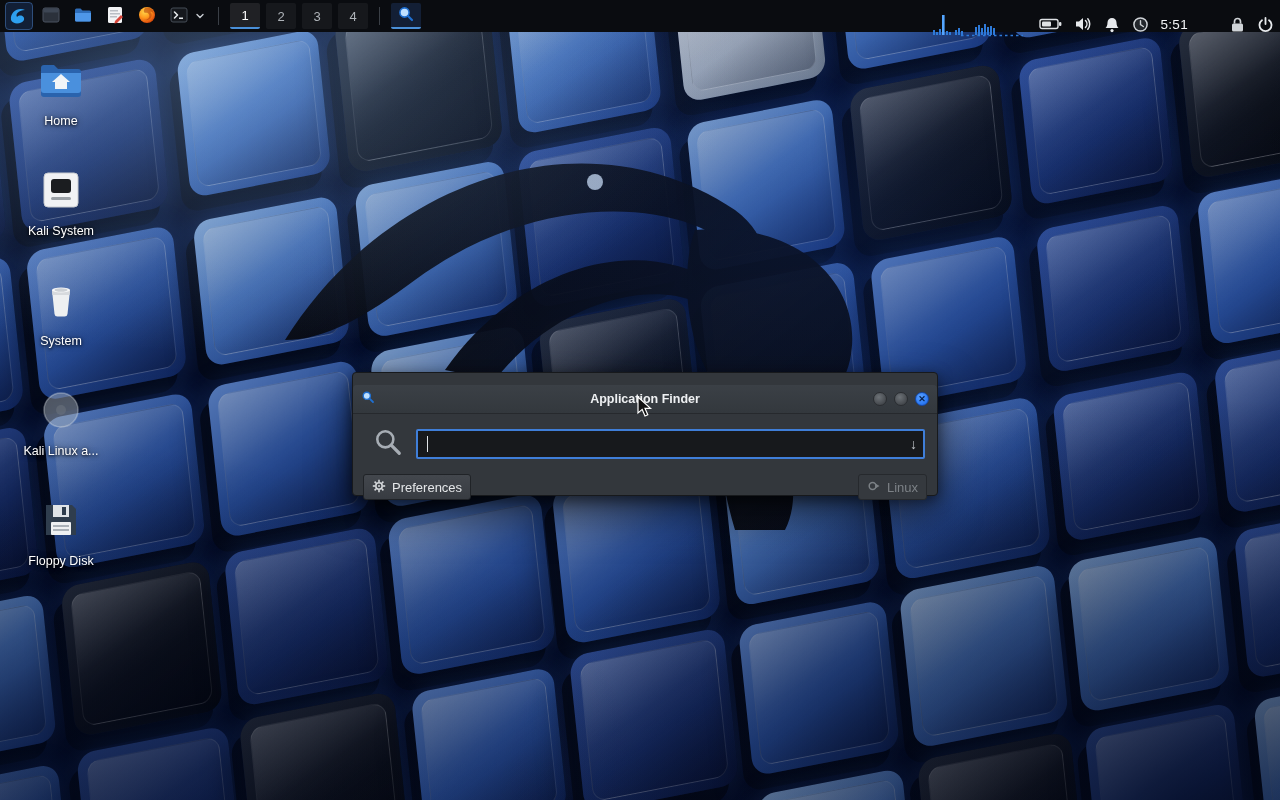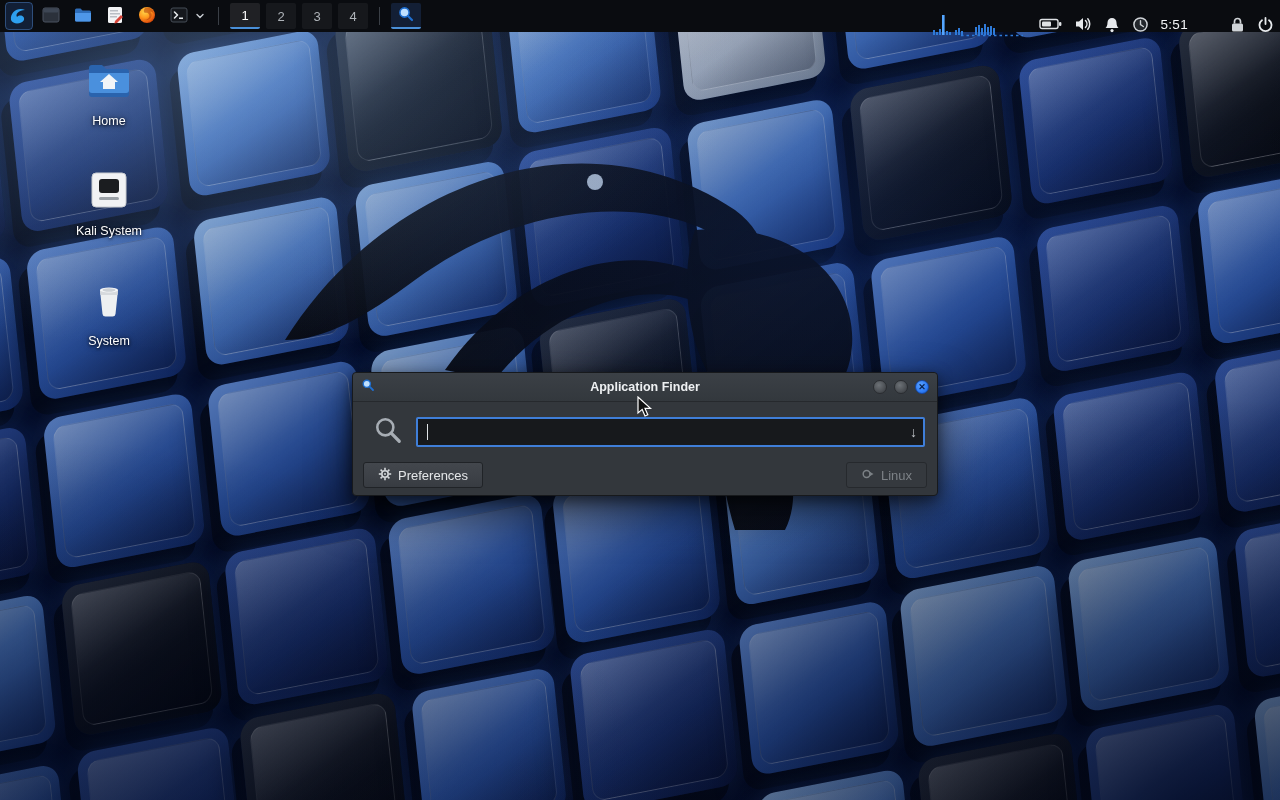--- a/index.html
+++ b/index.html
@@ -66,38 +66,39 @@
     display:flex; align-items:center; justify-content:center; padding:0;
   }
   .panel-right { margin-left:auto; display:flex; align-items:center; gap:12px;margin-top:16px; }
   .clock { font-size:13.5px; color:#f2f4f6; letter-spacing:.3px; }
   .tray { display:flex; align-items:center; justify-content:center; background:transparent; border:none; cursor:pointer; padding:0; }
   .gap-l { margin-left:30px; }
 
   
   .desktop-icons {
     position:absolute; left:17px; top:56px; z-index:3;
-    display:flex; flex-direction:column; gap:38px; width:88px; align-items:center;margin-left:48px;
+    display:flex; flex-direction:column; gap:38px; width:88px; align-items:center;
   }
   .dicon { display:flex; flex-direction:column; align-items:center; gap:6px; width:88px; cursor:pointer; }
   .dicon span.lbl {
     font-size:12.5px; color:#ffffff; text-shadow:0 1px 3px rgba(0,0,0,.95), 0 0 6px rgba(0,0,0,.6);
     white-space:nowrap;
   }
 
   
   .finder {
     position:absolute; left:352px; top:372px; width:586px; height:124px; z-index:5;
     background:#33373c; border:1px solid #17191c; border-radius:4px;
     box-shadow:0 18px 42px rgba(0,0,0,.6), 0 4px 14px rgba(0,0,0,.5);
   }
   .titlebar {
     position:relative; height:27px; display:flex; align-items:center; padding:14px 8px;
     background:linear-gradient(#3b4046, #33383d); border-bottom:1px solid #26292d;
     border-radius:4px 4px 0 0;
+    margin-top:12px;
   }
   .t-title {
     position:absolute; left:0; right:0; text-align:center;
     font-size:12.5px; font-weight:bold; color:#eef0f2; pointer-events:none;
   }
   .t-btns { margin-left:auto; display:flex; align-items:center; gap:7px; }
   .wbtn { width:14px; height:14px; border-radius:50%; border:1px solid #2a2d31; cursor:pointer; padding:0;
           background:radial-gradient(circle at 40% 35%, #6d7277, #44484d 72%); }
   .wbtn.close {
     background:radial-gradient(circle at 38% 32%, #5aa2ff, #2e7cf6 62%, #1b5fd0);
@@ -108,21 +109,21 @@
   .searchwrap { flex:1; position:relative; }
   .searchwrap input {
     width:100%; height:30px; background:#17191c; border:2px solid #3f7ed8; border-radius:2px;
     color:#e8eaec; padding:0 26px 0 10px; font-size:14px; outline:none;
     font-family:"Liberation Sans", sans-serif;
   }
   .caret { position:absolute; left:11px; top:7px; width:1px; height:16px; background:#dfe3e6; }
   .drop { position:absolute; right:8px; top:50%; transform:translateY(-50%); color:#c3c7cb; font-size:14px; cursor:pointer; }
   .f-footer { display:flex; justify-content:space-between; align-items:center; padding:13px 10px 0; }
   .btn {
-    height:26px; display:flex; align-items:center; gap:6px; padding:0 14px;
+    height:26px; display:flex; align-items:center; gap:6px; padding:0 8px;
     background:linear-gradient(#43474d, #383c42); border:1px solid #202327; border-radius:3px;
     color:#e4e6e8; font-size:13px; cursor:pointer; font-family:"Liberation Sans", sans-serif;
   }
   .btn.disabled { background:#35393e; color:#7c8186; border-color:#26292d; }
 
   
   #cursor { position:absolute; left:636px; top:396px; z-index:9; pointer-events:none; }
 </style>
 </head>
 <body>
@@ -498,21 +499,44 @@
       <svg width="48" height="48" viewBox="0 0 48 48">
           <path d="M15,14 h18 l-2.5,24 a3,3 0 0 1 -3,2.6 h-7 a3,3 0 0 1 -3,-2.6 Z" fill="#eef0f1"></path>
           <path d="M15,14 h18 l-0.5,5 h-17 Z" fill="#d7dadd"></path>
           <ellipse cx="24" cy="14" rx="9" ry="2.6" fill="#f7f8f9"></ellipse>
           <ellipse cx="24" cy="14" rx="6.5" ry="1.7" fill="#cdd1d5"></ellipse>
         </svg>
     </span>
     <span class="lbl">System</span>
   </div>
 
-
+  <div class="dicon">
+    <span>
+      <svg width="48" height="48" viewBox="0 0 48 48">
+          <circle cx="24" cy="24" r="17" fill="#aeb6bf" opacity="0.45"></circle>
+          <circle cx="24" cy="24" r="17" fill="none" stroke="#e3e7eb" opacity="0.35" stroke-width="1.5"></circle>
+          <circle cx="24" cy="24" r="5" fill="#6e7680" opacity="0.5"></circle>
+        </svg>
+    </span>
+    <span class="lbl">Kali Linux a...</span>
+  </div>
+
+  <div class="dicon">
+    <span>
+      <svg width="48" height="48" viewBox="0 0 48 48">
+          <path d="M9,9 h26 l4,4 v26 H9 Z" fill="#2f3d4d"></path>
+          <rect x="16" y="9" width="16" height="12" fill="#dfe3e7"></rect>
+          <rect x="25" y="11" width="4" height="8" fill="#2f3d4d"></rect>
+          <rect x="14" y="26" width="20" height="13" rx="1" fill="#eef0f2"></rect>
+          <rect x="16" y="29" width="16" height="2" fill="#aab1b8"></rect>
+          <rect x="16" y="33" width="16" height="2" fill="#aab1b8"></rect>
+        </svg>
+    </span>
+    <span class="lbl">Floppy Disk</span>
+  </div>
 </div>
 
 <div class="finder">
   <div class="titlebar">
     <span>
       <svg width="14" height="14" viewBox="0 0 14 14">
           <circle cx="5.8" cy="5.8" r="3.6" fill="#bfe0ff" stroke="#1f6fd0" stroke-width="1.4"></circle>
           <line x1="8.6" y1="8.6" x2="12" y2="12" stroke="#1f6fd0" stroke-width="1.8" stroke-linecap="round"></line>
         </svg>
     </span>

